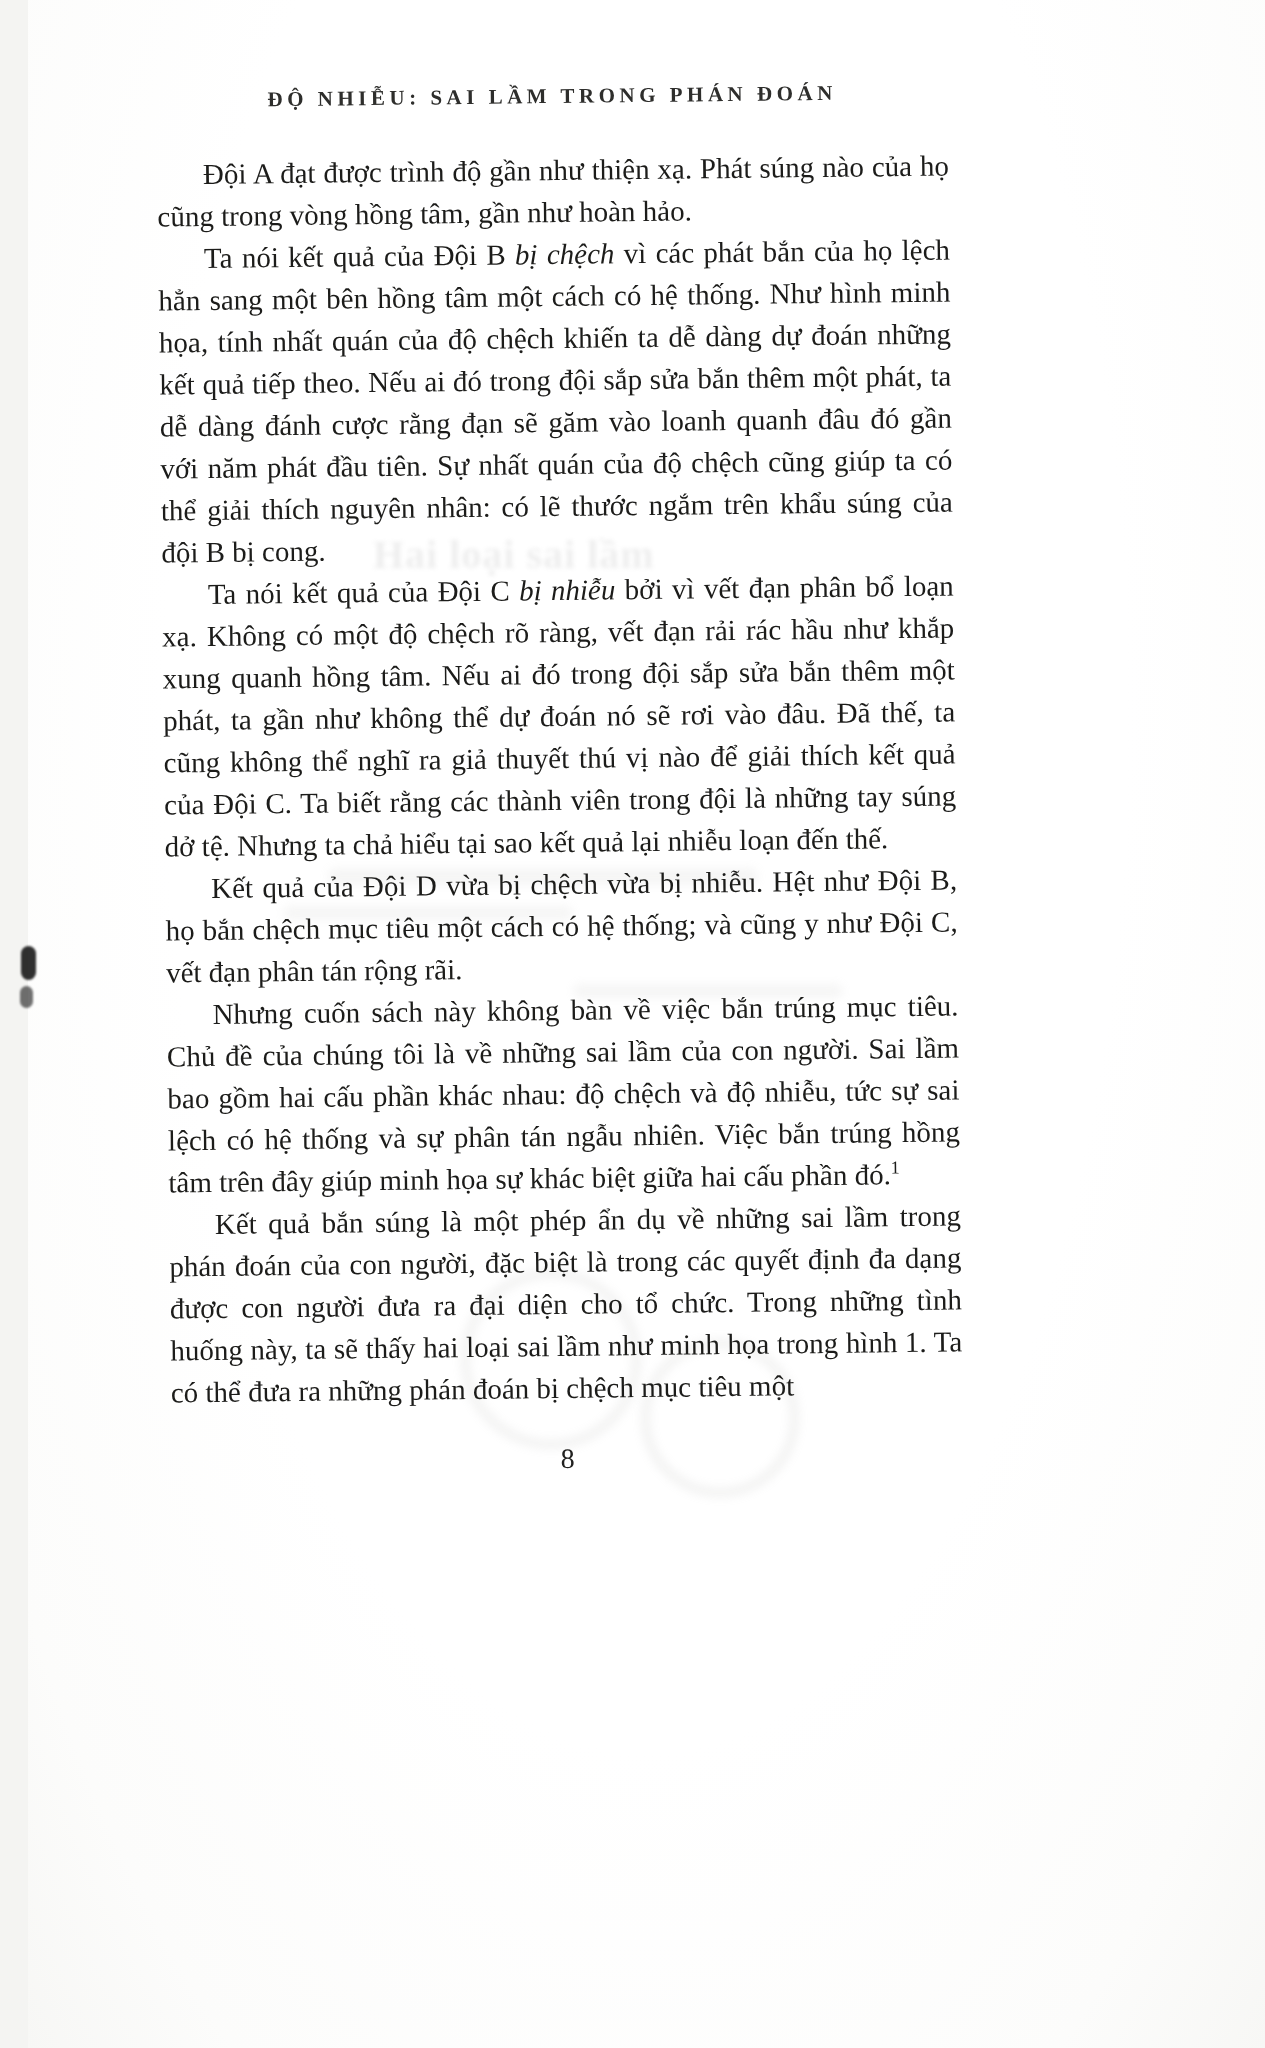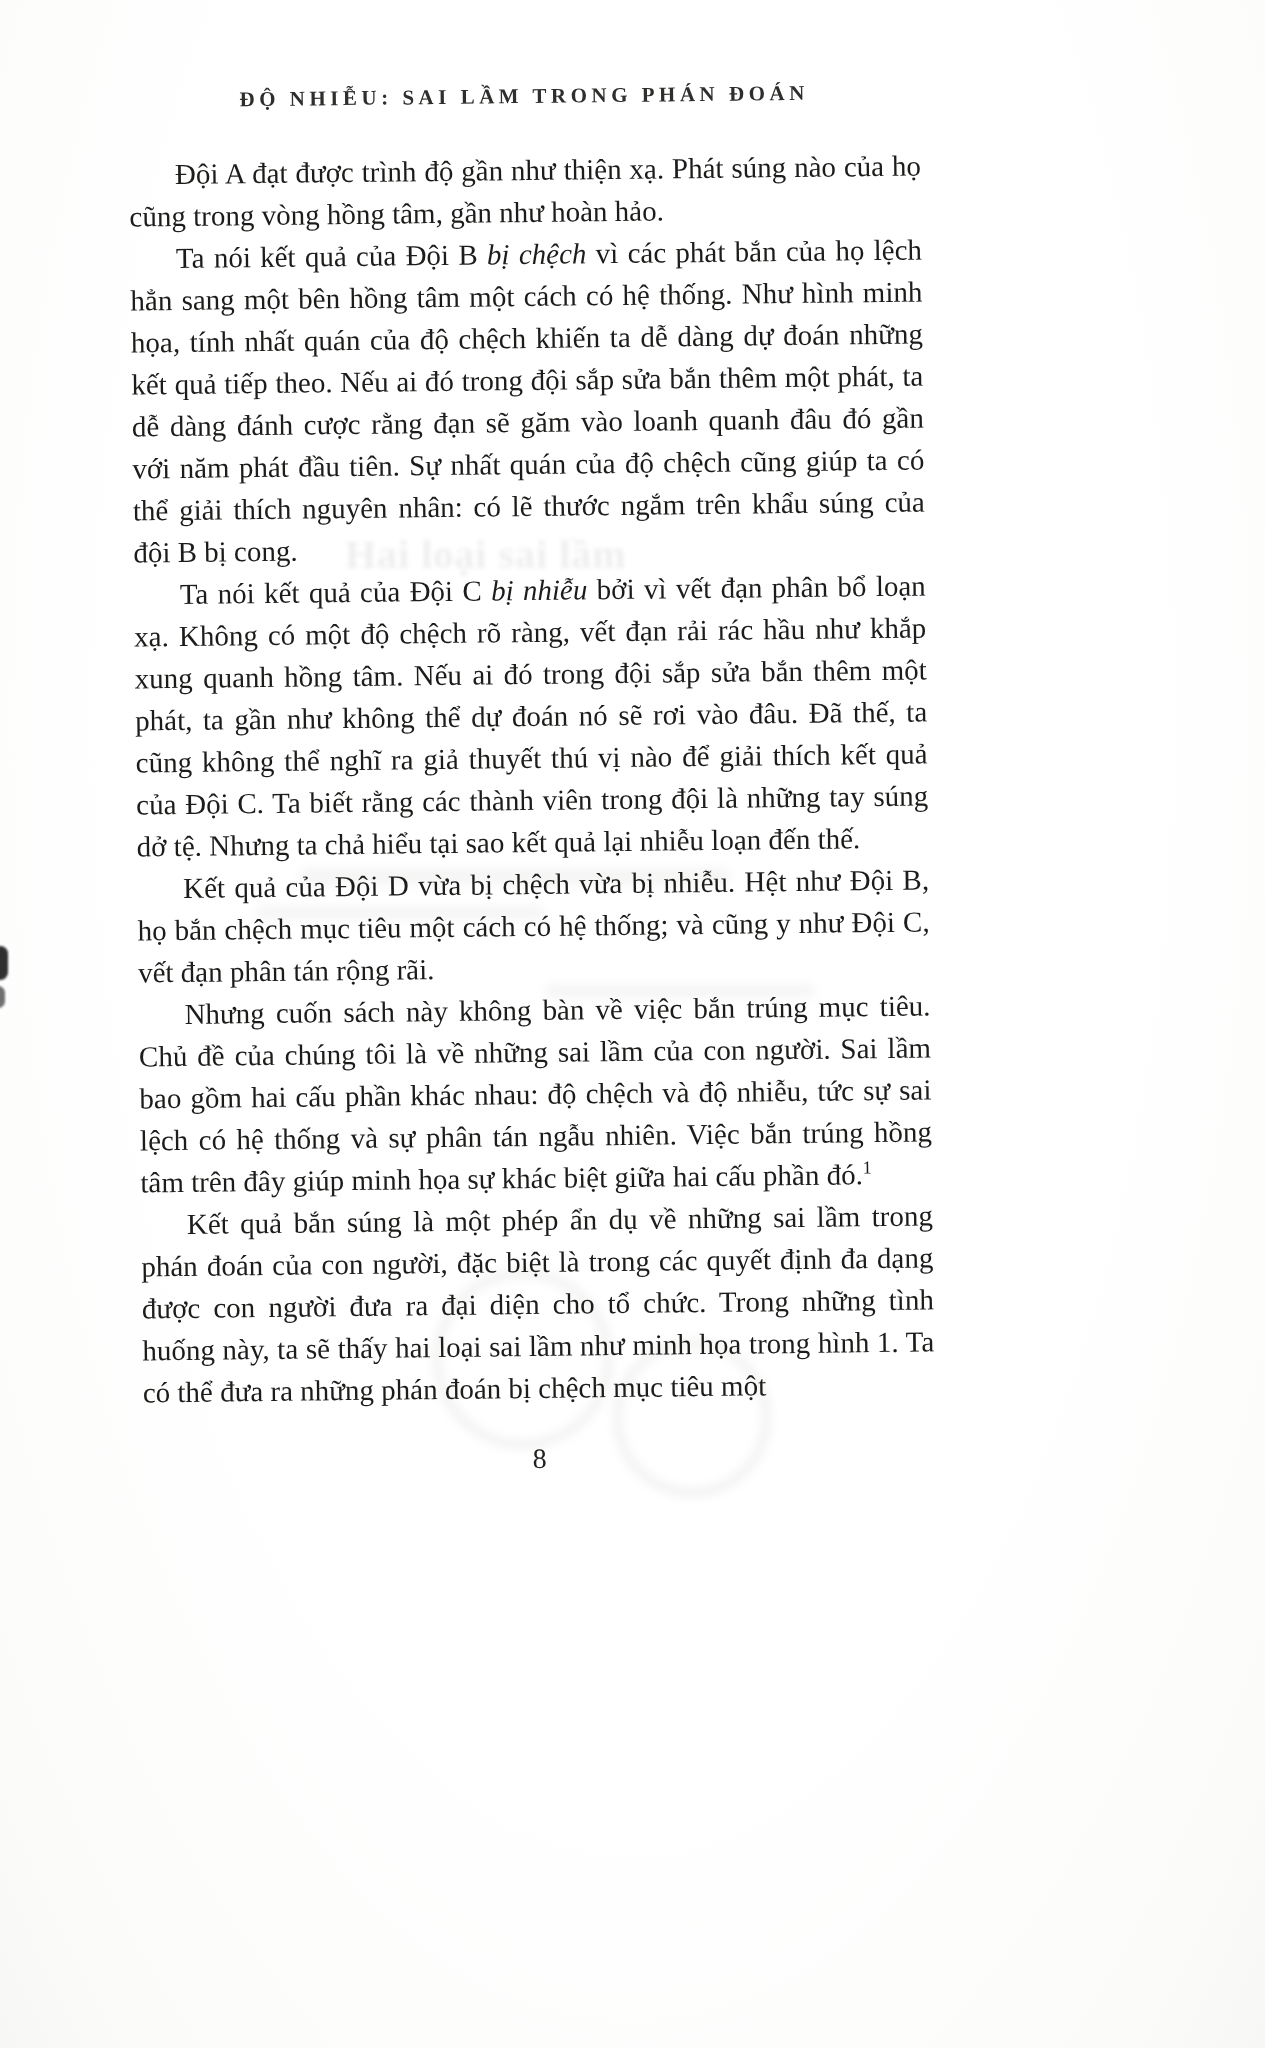--- a/index.html
+++ b/index.html
@@ -8,20 +8,21 @@
   body {
     width: 1265px; height: 2048px;
     background: #f4f4f2;
     position: relative;
     overflow: hidden;
     font-family: "Liberation Serif", serif;
   }
   .page {
     position: absolute; inset: 0;
     background: radial-gradient(ellipse at 50% 35%, #ffffff 55%, #fcfcfb 85%, #f7f7f5 100%);
+    margin-left: 28px;
   }
   
   .ghost-layer { position: absolute; inset: 0; z-index: 1; pointer-events: none; }
   .ghost-heading {
     position: absolute; left: 345px; top: 531px;
     font-size: 40px; font-weight: 700; letter-spacing: 1px;
     color: #8f8f8f; opacity: 0.15; filter: blur(2px);
     white-space: nowrap;
   }
   .ghost-line {

